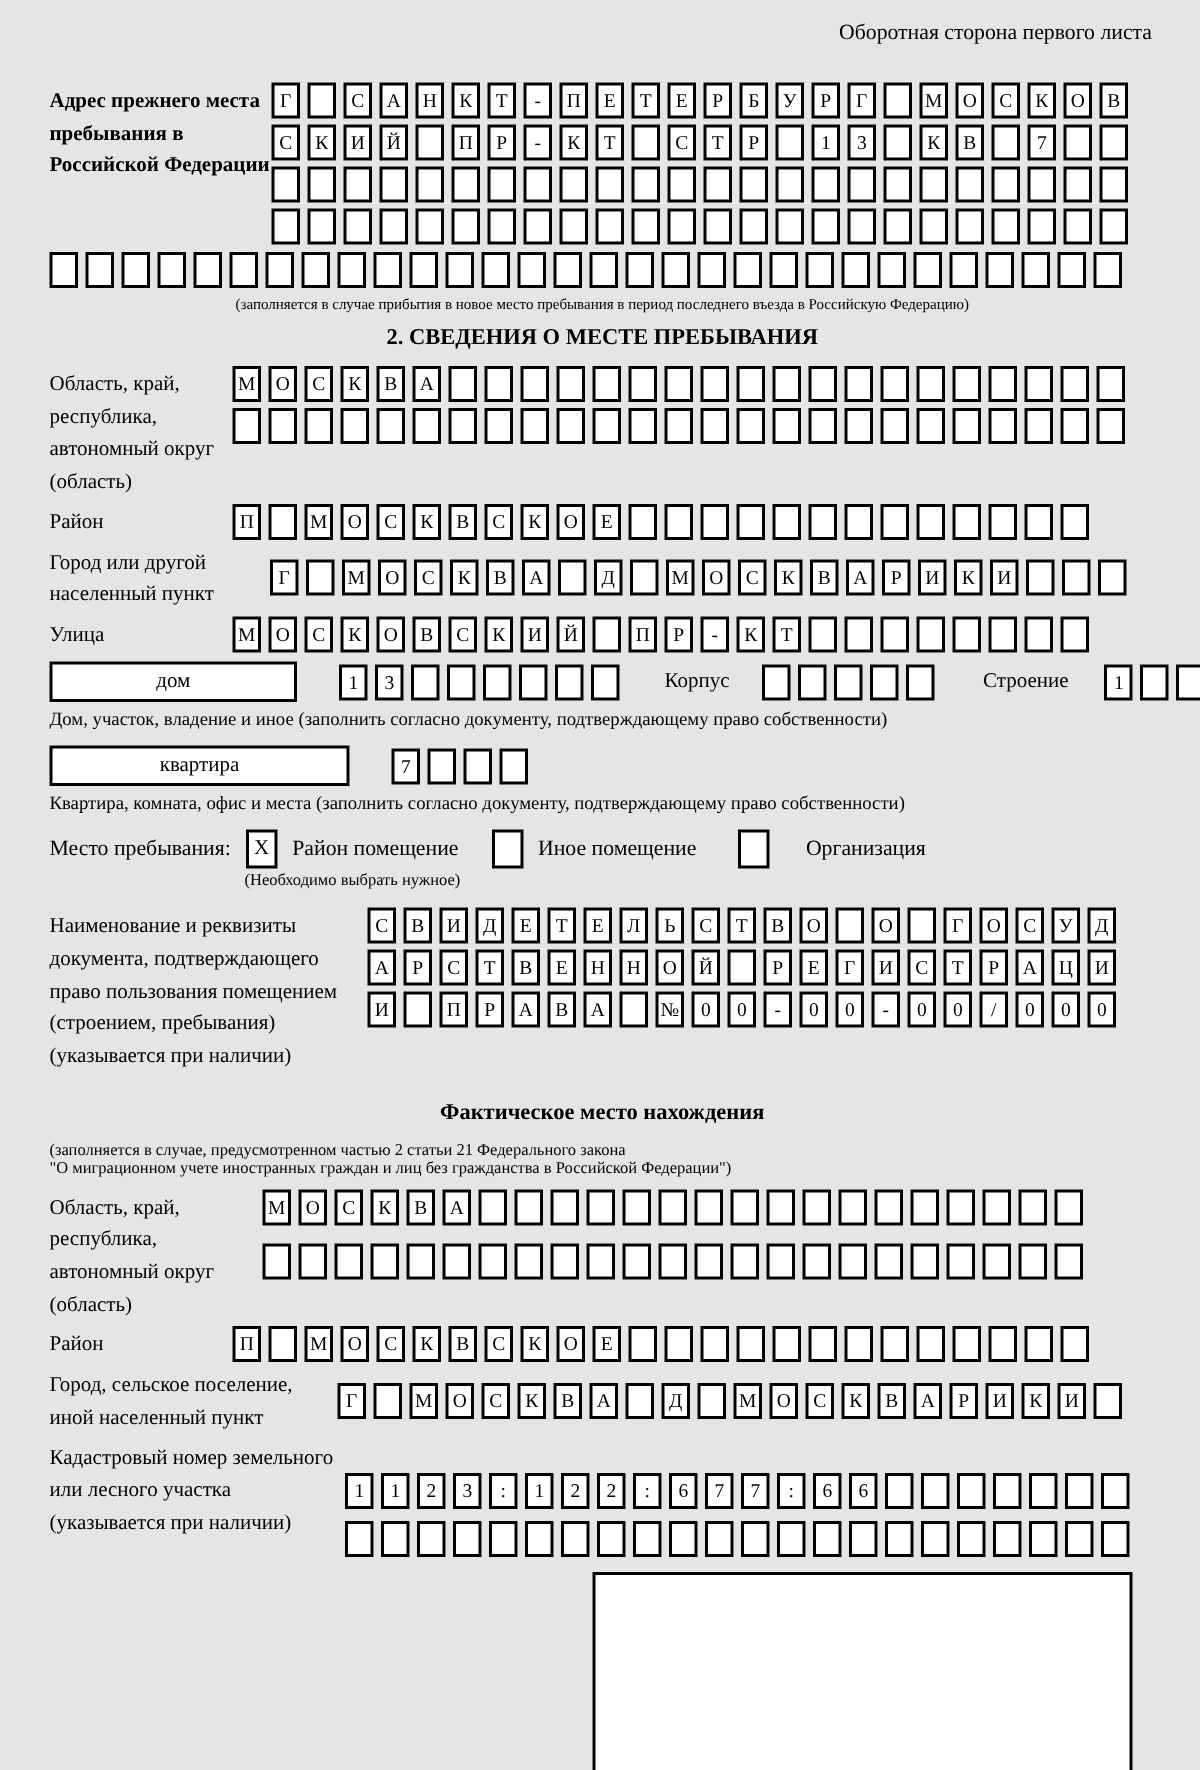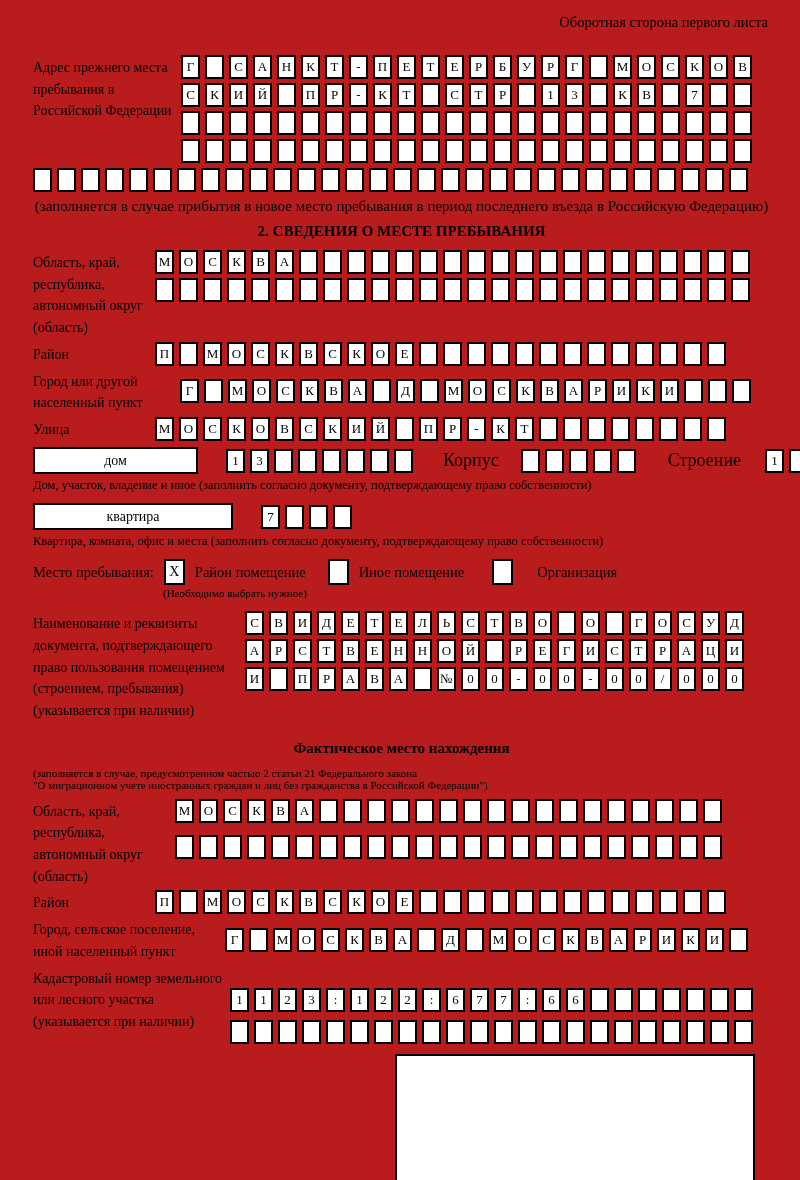--- a/index.html
+++ b/index.html
@@ -1,58 +1,58 @@
 <!DOCTYPE html>
 <html><head>
 <meta charset="utf-8">
 <style>
   * { margin:0; padding:0; box-sizing:border-box; }
   body { background:#ffffff; color:#000; font-family:"Liberation Serif", serif; }
-  .page { width:800px; height:1180px; padding:14px 30px 0 33px; overflow:hidden; background:#b91c1c; }
+  .page { width:800px; height:1180px; padding:14px 30px 0 33px; overflow:hidden; background:#e5e5e5; }
 
   .header-note { text-align:right; font-size:14.5px; margin-bottom:24px; padding-right:2px; }
 
   .frow { display:flex; align-items:flex-start; margin-bottom:3px; }
   .flabel { font-size:14px; line-height:1.55; flex:0 0 auto; padding-top:2px; }
   .rows { display:flex; flex-direction:column; gap:4px; }
 
   .cells { display:flex; gap:5px; flex:0 0 auto; }
   .cell { width:19px; height:24px; border:2px solid #000; display:flex; align-items:center;
           justify-content:center; font-size:13px; flex:0 0 auto; background:#fff; }
 
   .fullrow { margin-top:5px; }
-  .caption { text-align:center; font-size:15px; margin:6px 0 8px 0; }
+  .caption { text-align:center; font-size:10px; margin:6px 0 8px 0; }
   .section-title { text-align:center; font-weight:bold; font-size:15px; margin:4px 0 10px 0; }
 
   .v-center { align-items:center; }
 
   .house-row { display:flex; align-items:center; margin:6px 0 2px 0;gap:16px; }
   .wide-box { height:27px; border:2px solid #000; display:flex; align-items:center;
               justify-content:center; font-size:14px; background:#fff; flex:0 0 auto; }
-  .inline-label { font-size:18px; flex:0 0 auto; }
+  .inline-label { font-size:14px; flex:0 0 auto; }
 
   .note-small { font-size:12.5px; margin:4px 0 10px 0; }
 
   .stay-row { display:flex; align-items:center; margin:10px 0 2px 0; font-size:14.5px; }
   .chk { width:21px; height:26px; border:2px solid #000; display:flex; align-items:center;
          justify-content:center; font-size:14px; margin:0 10px 0 10px; background:#fff; flex:0 0 auto; }
 
   .center-note { text-align:left; font-size:11px; }
 
   .stamp-box { width:360px; height:172px; border:2px solid #000; margin:10px 0 6px 362px; background:#fff; }
 </style>
 </head>
 <body>
 
 <div class="page">
 
   <div class="header-note">Оборотная сторона первого листа</div>
 
   <div class="frow">
-    <div class="flabel" style="width:148px;">Адрес прежнего места пребывания в Российской Федерации</div>
+    <div class="flabel" style="width:148px;font-weight:bold;">Адрес прежнего места пребывания в Российской Федерации</div>
     <div class="rows">
       <div class="cells">
           <span class="cell">Г</span>
           <span class="cell"></span>
           <span class="cell">С</span>
           <span class="cell">А</span>
           <span class="cell">Н</span>
           <span class="cell">К</span>
           <span class="cell">Т</span>
           <span class="cell">-</span>

